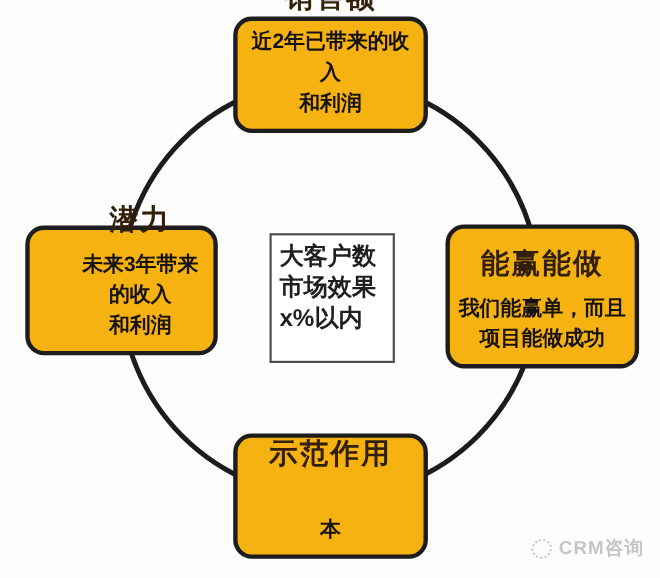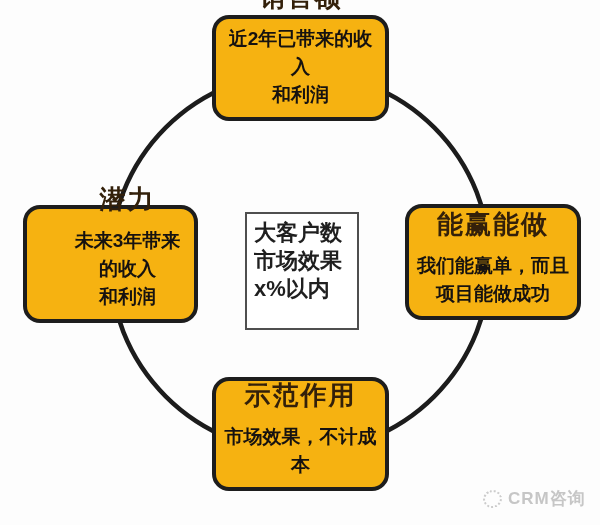--- a/index.html
+++ b/index.html
@@ -40,22 +40,22 @@
     line-height:1.1;
   }
   .node-body {
     font-size:19px;
     font-weight:bold;
     color:#161210;
     line-height:28px;
   }
   .node-top    { left:212px; top:15px;  width:177px; height:106px; }
   .node-left   { left:23px;  top:205px; width:175px; height:118px;padding-left:40px; }
-  .node-right  { left:405px; top:204px; width:176px; height:116px; }
-  .node-bottom { left:212px; top:377px; width:177px; height:114px; }
+  .node-right  { left:405px; top:204px; width:176px; height:131px; }
+  .node-bottom { left:212px; top:394px; width:177px; height:114px; }
 
   .center-box {
     position:absolute;
     z-index:1;
     left:245px; top:212px;
     width:114px; height:118px;
     box-sizing:border-box;
     background:#ffffff;
     border:2px solid #4f4f4f;
     padding:5px 7px;
@@ -117,21 +117,21 @@
     <div class="node-title">能赢能做</div>
     <div class="node-body">
       <span>我们能赢单，而且</span><br>
       <span>项目能做成功</span>
     </div>
   </div>
 
   <div class="node node-bottom">
     <div class="node-title">示范作用</div>
     <div class="node-body">
-      <span>市场效果，不计成</span><br>
+      <br>
       <span>本</span>
     </div>
   </div>
 
   <div class="center-box">
     <div>大客户数</div>
     <div>市场效果</div>
     <div>x%以内</div>
   </div>
 

